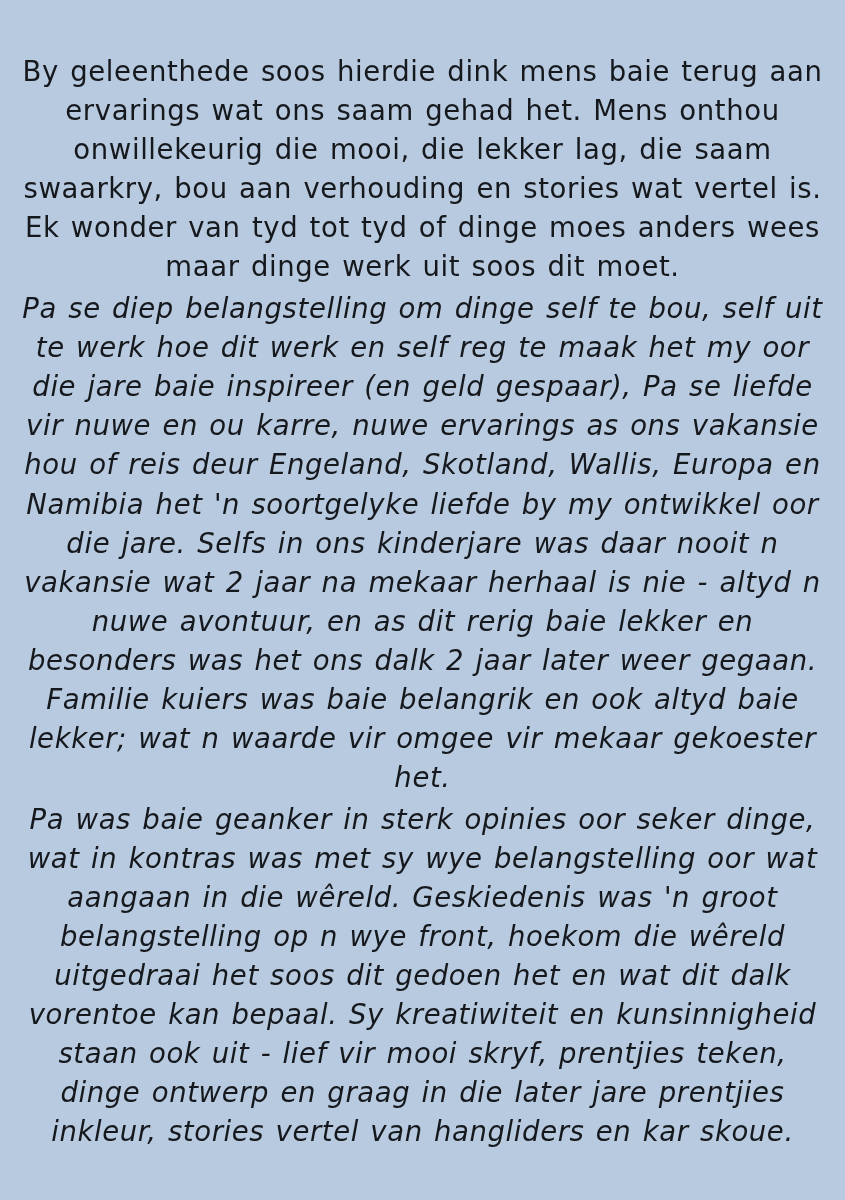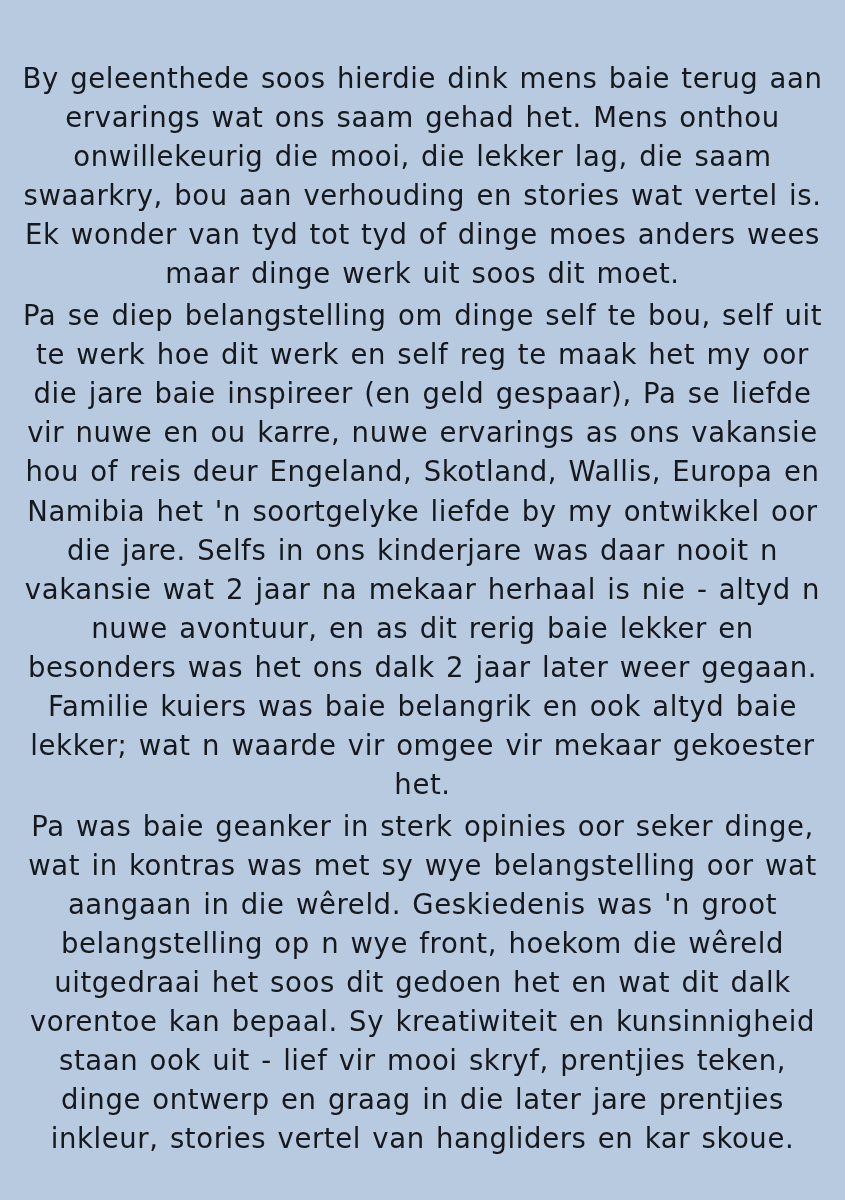--- a/index.html
+++ b/index.html
@@ -24,25 +24,26 @@
   }
   .doc-body {
     color: #15181c;
     font-family: "DejaVu Sans", sans-serif;
     font-size: 27.5px;
     line-height: 1.42;
     letter-spacing: 0.6px;
     word-spacing: 2px;
   }
   .para {
-    margin: 7px 0 1px 0;
+    margin: 0 0 1px 0;
     text-align: center;
   }
   .para + .para {
     margin-top: 3px;
+    font-style: italic;
   }
   .p-block {
     display: block;
   }
 </style>
 </head>
 <body>
 
 <div class="page">
   <div class="doc-body">

